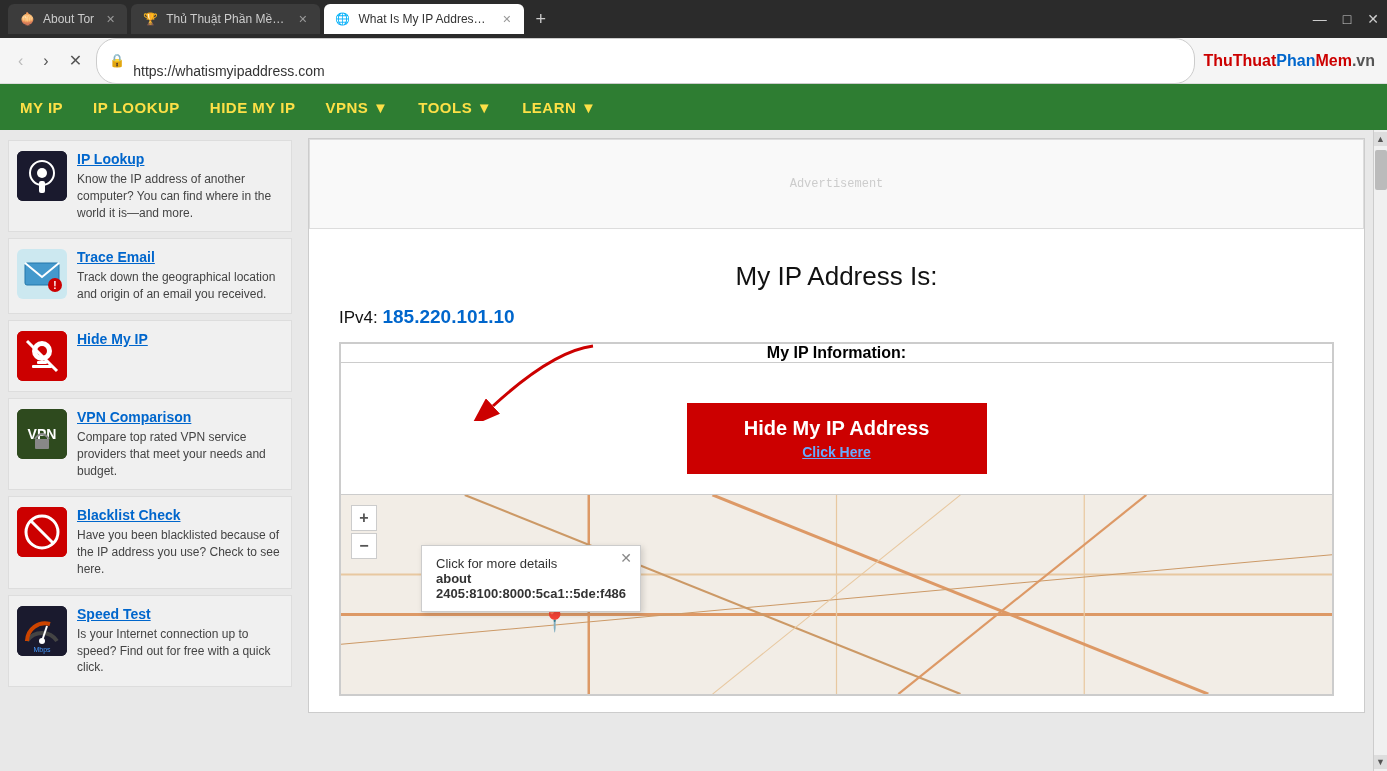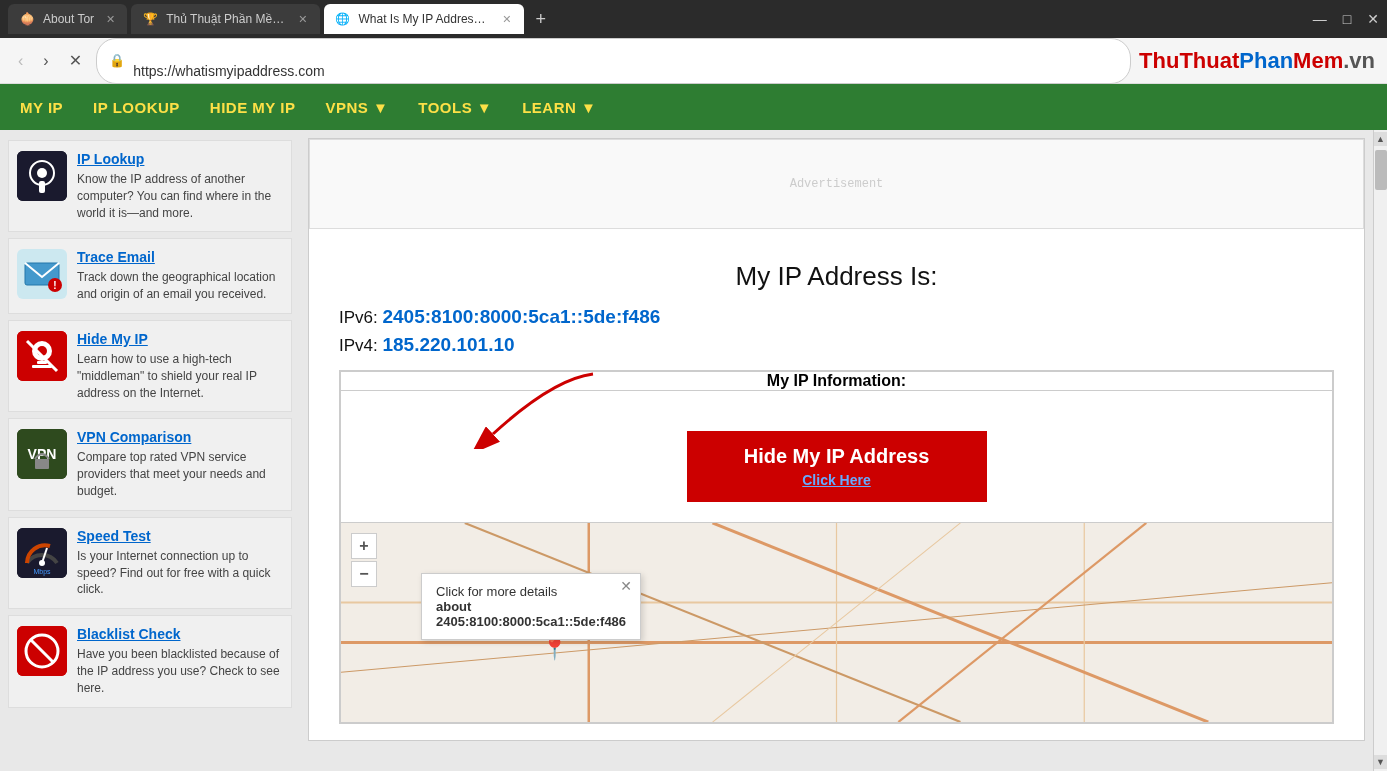--- a/index.html
+++ b/index.html
@@ -81,21 +81,21 @@
       align-items: center;
       background: white;
       border: 1px solid #ccc;
       border-radius: 20px;
       padding: 4px 12px;
       gap: 8px;
     }
     .lock-icon { color: #555; font-size: 13px; }
     .address-text { font-size: 14px; color: #333; flex: 1; margin-top: 20px; }
     .brand-logo {
-      font-size: 22px;
+      font-size: 16px;
       font-weight: bold;
       color: #cc0000;
       margin-left: auto;
     }
 
     
     .site-navbar {
       background: #2e7d32;
       height: 46px;
       display: flex;
@@ -432,85 +432,80 @@
           <rect width="50" height="50" fill="#cc0000"></rect>
           <circle cx="25" cy="20" r="10" fill="white"></circle>
           <circle cx="25" cy="20" r="5" fill="#cc0000"></circle>
           <rect x="20" y="30" width="10" height="3" rx="1" fill="white"></rect>
           <rect x="15" y="34" width="20" height="3" rx="1" fill="white"></rect>
           <line x1="10" y1="10" x2="40" y2="40" stroke="white" stroke-width="3"></line>
         </svg>
       </div>
       <div class="sidebar-text">
         <h4>Hide My IP</h4>
-        <p>Learn how to use a high-tech "middleman" to shield your real IP address on the Internet.</p>
       </div>
     </div>
 
     <div class="sidebar-item">
       <div class="sidebar-icon icon-vpn">
         <svg width="50" height="50" viewBox="0 0 50 50">
           <rect width="50" height="50" fill="#2e4a1e"></rect>
           <text x="25" y="30" text-anchor="middle" fill="white" font-size="14" font-weight="bold">VPN</text>
           <rect x="18" y="30" width="14" height="10" rx="1" fill="#888"></rect>
           <path d="M18 30 Q25 20 32 30" fill="none" stroke="#888" stroke-width="2"></path>
         </svg>
       </div>
       <div class="sidebar-text">
         <h4>VPN Comparison</h4>
         <p>Compare top rated VPN service providers that meet your needs and budget.</p>
+      </div>
+    </div>
+
+    <div class="sidebar-item">
+      <div class="sidebar-icon icon-blacklist">
+        <svg width="50" height="50" viewBox="0 0 50 50">
+          <rect width="50" height="50" fill="#cc0000"></rect>
+          <circle cx="25" cy="25" r="16" fill="none" stroke="white" stroke-width="3"></circle>
+          <line x1="14" y1="14" x2="36" y2="36" stroke="white" stroke-width="3"></line>
+        </svg>
+      </div>
+      <div class="sidebar-text">
+        <h4>Blacklist Check</h4>
+        <p>Have you been blacklisted because of the IP address you use? Check to see here.</p>
       </div>
     </div>
 
     <div class="sidebar-item">
       <div class="sidebar-icon icon-speedtest">
         <svg width="50" height="50" viewBox="0 0 50 50">
           <rect width="50" height="50" fill="#1a1a2e"></rect>
           <path d="M10 35 A18 18 0 0 1 40 35" fill="none" stroke="#444" stroke-width="4"></path>
           <path d="M10 35 A18 18 0 0 1 33 18" fill="none" stroke="#cc4400" stroke-width="4"></path>
           <line x1="25" y1="35" x2="30" y2="20" stroke="white" stroke-width="2"></line>
           <circle cx="25" cy="35" r="3" fill="white"></circle>
           <text x="25" y="46" text-anchor="middle" fill="#4499ff" font-size="7">Mbps</text>
         </svg>
       </div>
       <div class="sidebar-text">
         <h4>Speed Test</h4>
         <p>Is your Internet connection up to speed? Find out for free with a quick click.</p>
       </div>
     </div>
 
-    <div class="sidebar-item">
-      <div class="sidebar-icon icon-blacklist">
-        <svg width="50" height="50" viewBox="0 0 50 50">
-          <rect width="50" height="50" fill="#cc0000"></rect>
-          <circle cx="25" cy="25" r="16" fill="none" stroke="white" stroke-width="3"></circle>
-          <line x1="14" y1="14" x2="36" y2="36" stroke="white" stroke-width="3"></line>
-        </svg>
-      </div>
-      <div class="sidebar-text">
-        <h4>Blacklist Check</h4>
-        <p>Have you been blacklisted because of the IP address you use? Check to see here.</p>
-      </div>
-    </div>
-
   </div>
 
   <div class="content-area">
     <div style="margin:8px; background:white; border:1px solid #ccc; padding:0 0 0 0;">
 
       <div class="ad-banner">
         <span style="color:#ccc;font-size:12px;font-family:Liberation Mono, monospace;">Advertisement</span>
       </div>
 
       <div style="padding:16px 30px;">
         <div class="ip-title">My IP Address Is:</div>
-        <div class="ip-row">
-          <span>IPv6:</span>
-          <span class="ip-val">2405:8100:8000:5ca1::5de:f486</span>
-        </div>
         <div class="ip-row">
           <span>IPv4:</span>
           <span class="ip-val">185.220.101.10</span>
         </div>
 
         <div class="ip-info-box">
           <div class="ip-info-header">My IP Information:</div>
 
           
           <div style="position:relative; display:inline-block; margin:8px 12px;">

